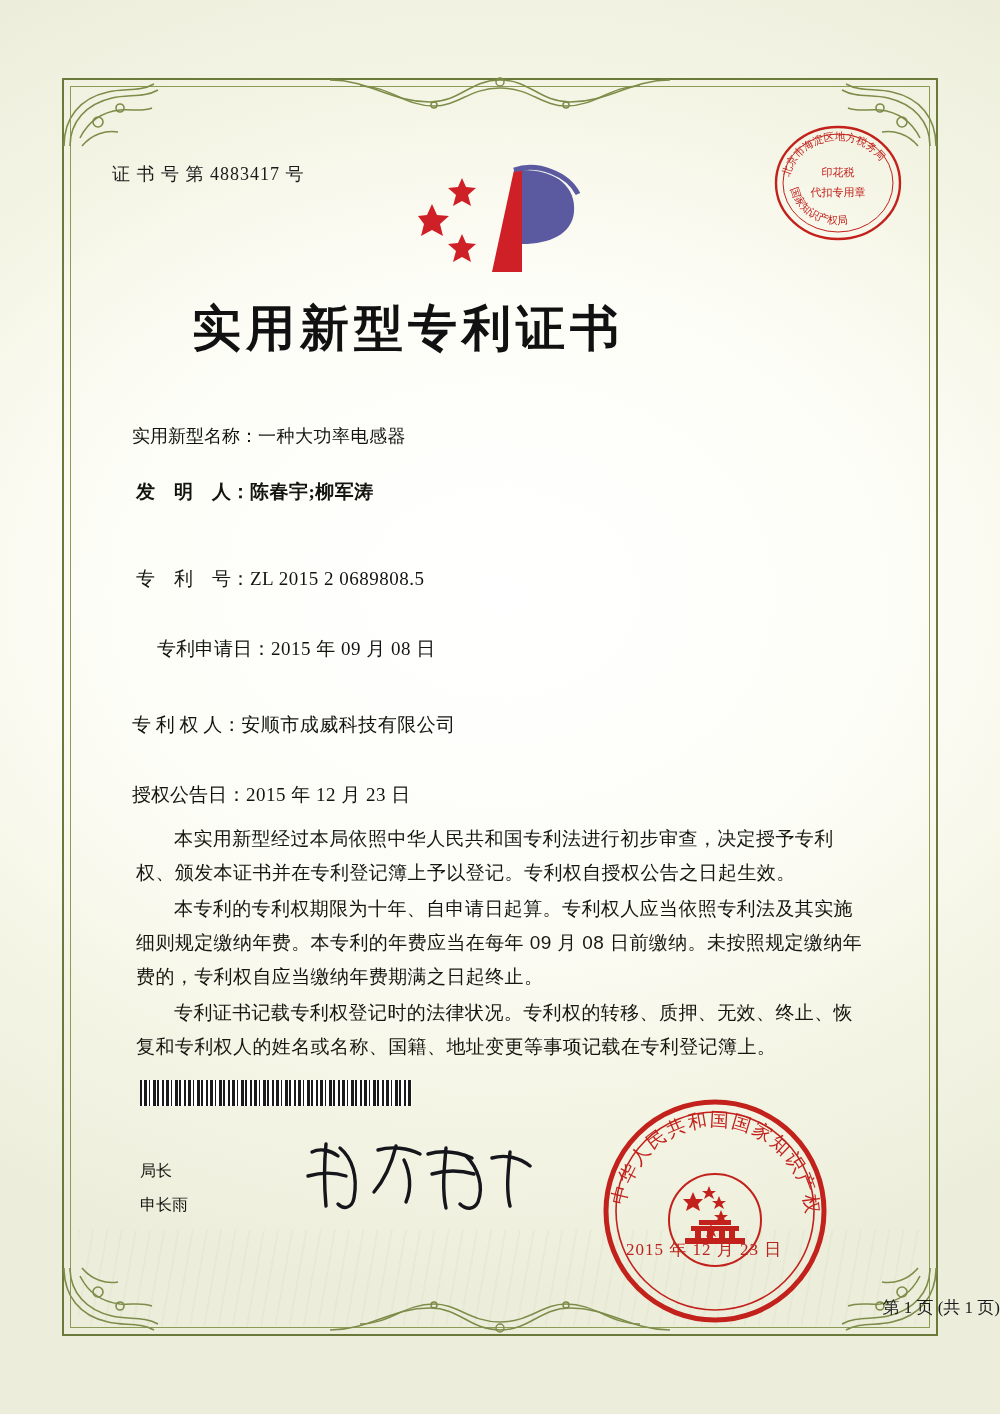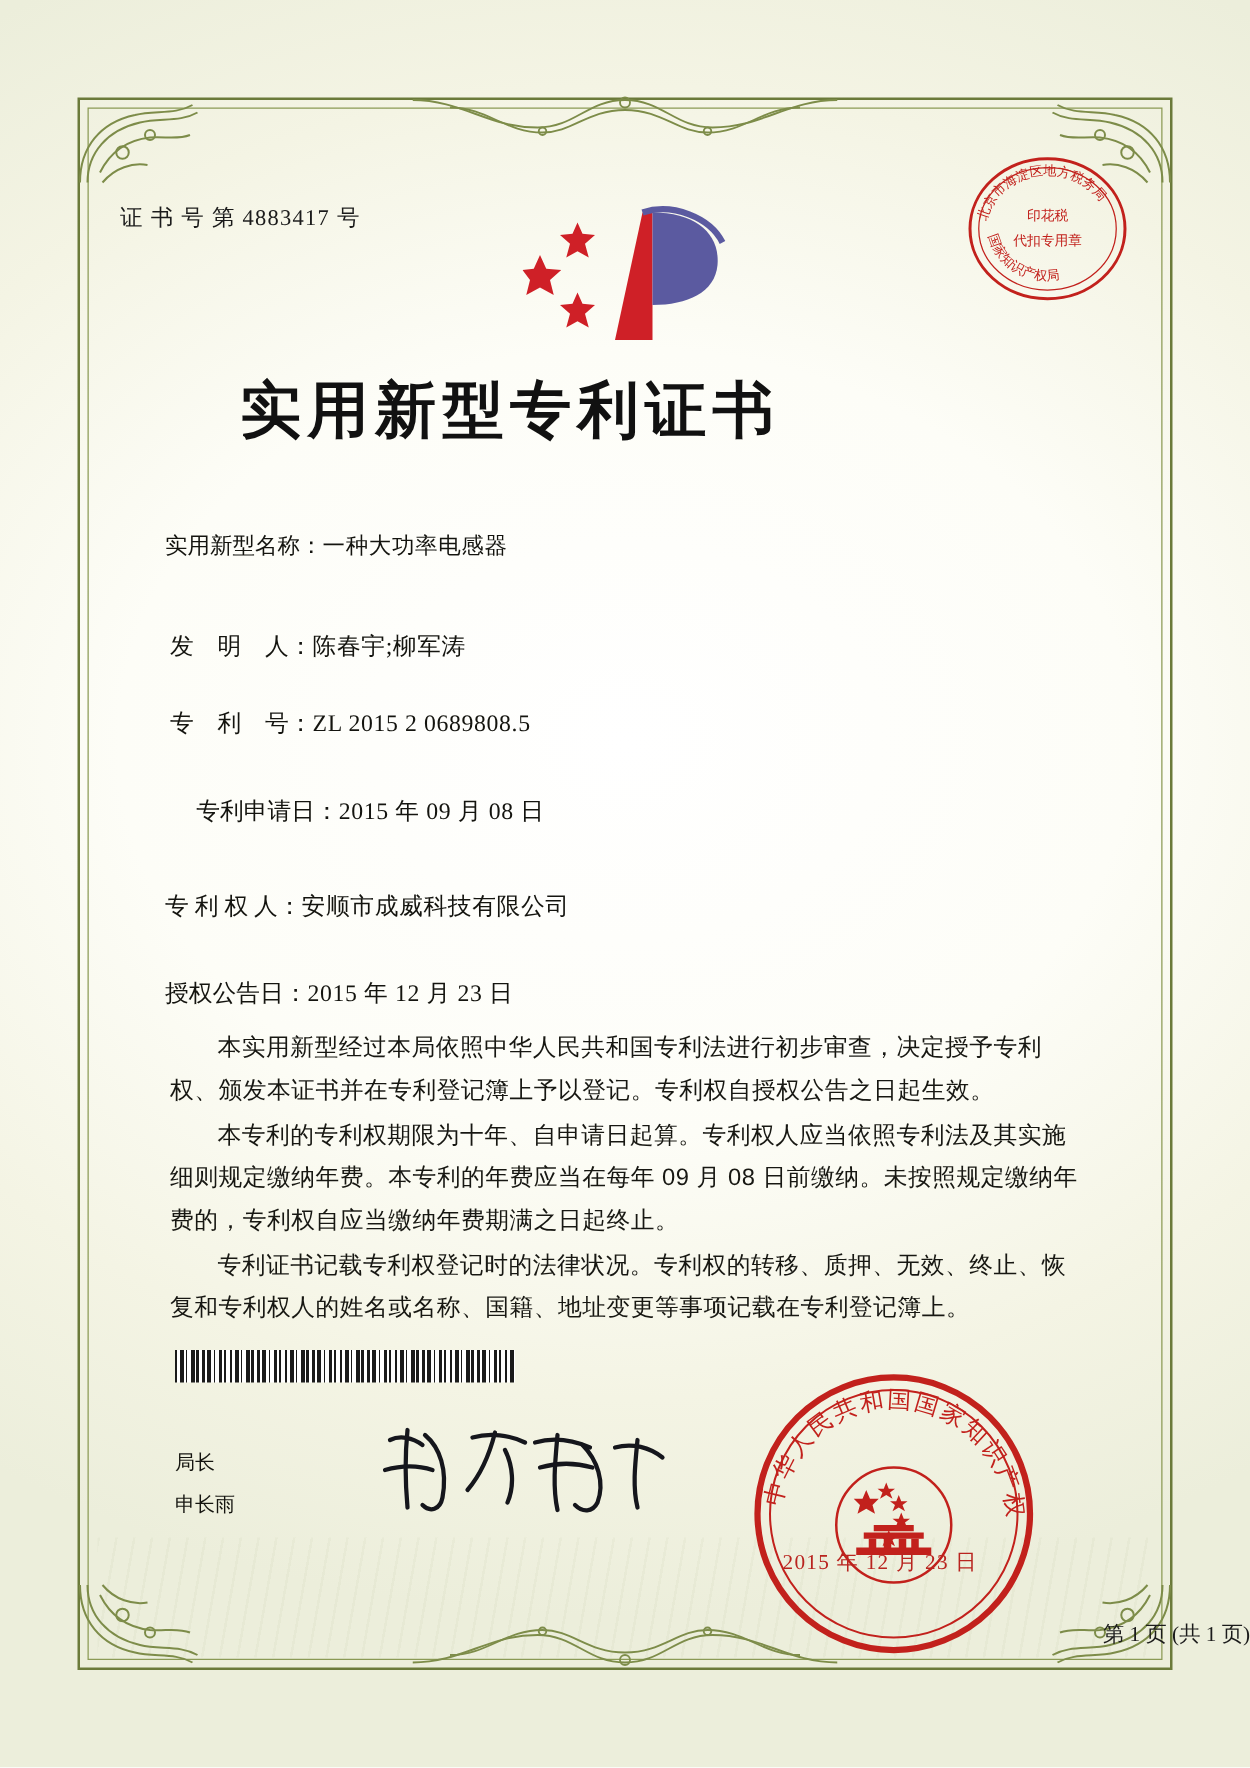--- a/index.html
+++ b/index.html
@@ -68,21 +68,21 @@
     position: absolute;
     left: 78px; top: 1230px;
     width: 844px; height: 96px;
     opacity: 0.35;
     background:
       repeating-linear-gradient(100deg, rgba(150,160,110,0.18) 0 2px, rgba(255,255,255,0) 2px 14px);
   }
 
   .cert-no {
     position: absolute;
-    left: 96px; top: 162px;
+    left: 112px; top: 162px;
     font-size: 18px;
     letter-spacing: 1px;
     color: #1b1b1b;
   }
 
   
   .logo {
     position: absolute;
     left: 418px; top: 160px;
     width: 170px; height: 120px;
@@ -109,21 +109,21 @@
     font-size: 19px;
     color: #14140f;
     margin-bottom: 0;
     white-space: nowrap;
     text-align: center;
   }
   .field .lbl { letter-spacing: 0px; }
   .field .val { letter-spacing: 0.5px; }
 
   .f1 { position:absolute; left:0;   top:0;   font-size:18px;}
-  .f2 { position:absolute; left:4px; top:80px; }
+  .f2 { position:absolute; left:4px; top:55px;font-weight:bold; }
   .f3 { position:absolute; left:4px; top:142px; }
   .f4 { position:absolute; left:0;   top:212px;margin-left:25px; }
   .f5 { position:absolute; left:0;   top:288px; }
   .f6 { position:absolute; left:0;   top:358px; }
 
   .body-text {
     position: absolute;
     left: 136px; top: 822px;
     width: 734px;
     font-size: 19px;

